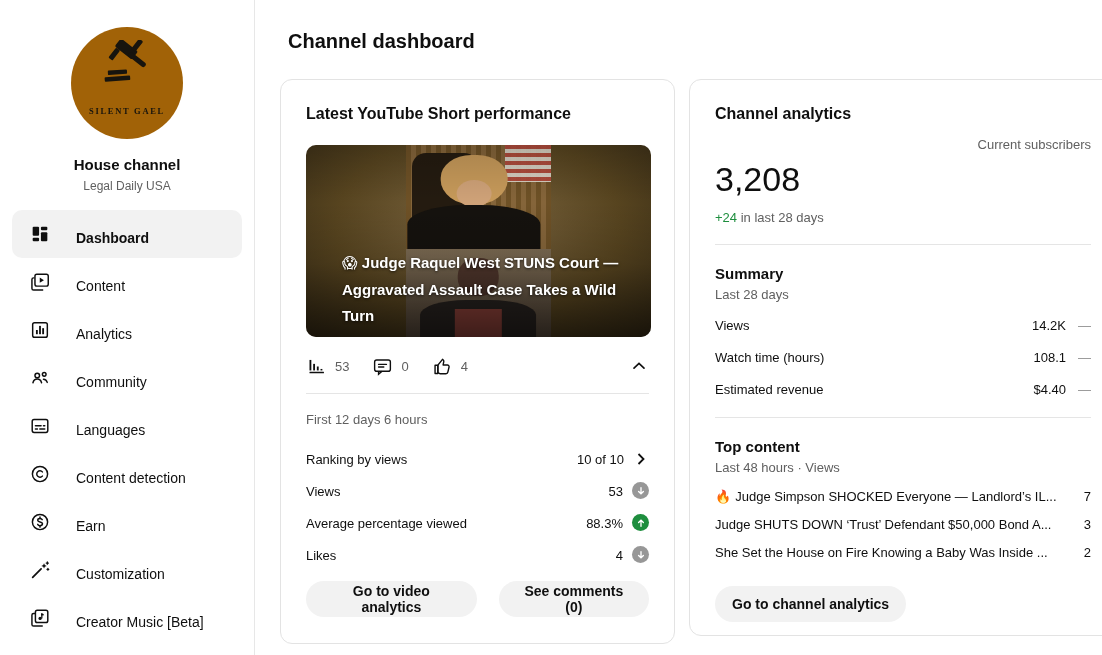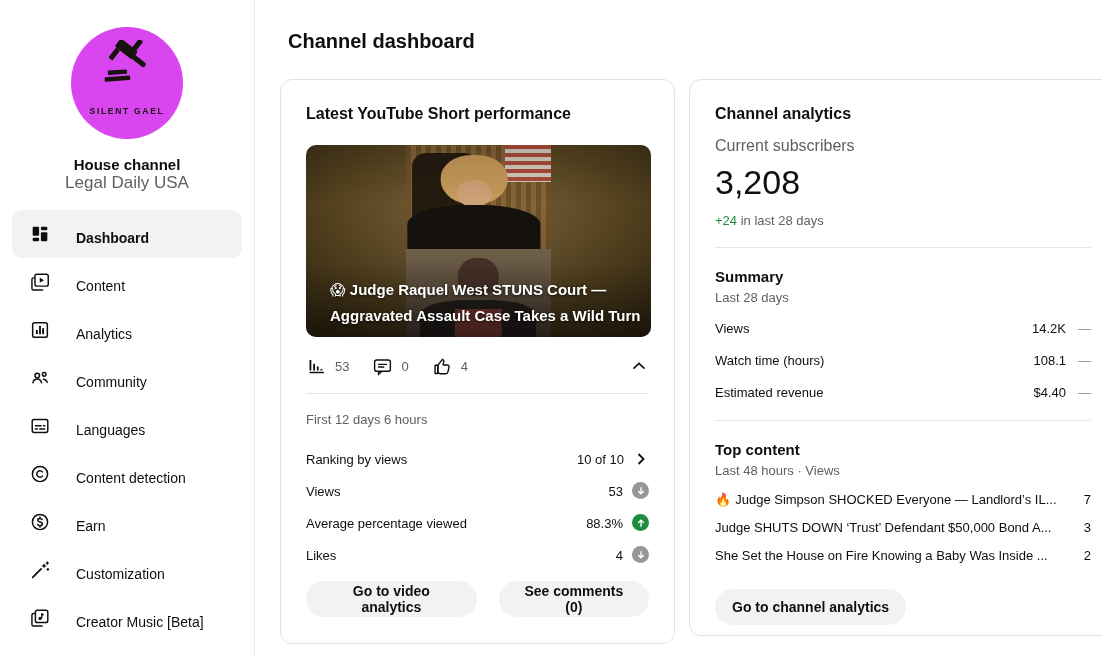--- a/index.html
+++ b/index.html
@@ -6,25 +6,25 @@
   html,body { margin:0; padding:0; }
   body {
     width:1102px; height:655px; overflow:hidden;
     background:#ffffff; color:#0f0f0f;
     font-family:"Liberation Sans","DejaVu Sans",sans-serif;
   }
   .app { display:flex; height:100%; }
 
   
   .sidebar { flex:0 0 255px; width:255px; border-right:1px solid #e7e7e7; padding-top:27px; }
-  .avatar { width:112px; height:112px; border-radius:50%; background:#d946ef; margin:0 auto; position:relative; cursor:pointer; }
+  .avatar { width:112px; height:112px; border-radius:50%; background:#a16207; margin:0 auto; position:relative; cursor:pointer;font-family:Liberation Serif, serif; }
   .avatar svg { position:absolute; top:13px; left:50%; transform:translateX(-50%); }
   .avatar-text { position:absolute; bottom:23px; width:100%; text-align:center; font-size:8.5px; font-weight:700; letter-spacing:1.7px; color:#17140e; }
   .channel-name { margin-top:17px; text-align:center; font-size:15px; font-weight:700; }
-  .channel-handle { text-align:center; font-size:17px; color:#606060; }
+  .channel-handle { margin-top:6px; text-align:center; font-size:12px; color:#606060; }
   .menu { margin-top:17px; }
   .menu-item { display:flex; align-items:center; height:48px; margin:0 12px; padding-left:16px; gap:24px; border-radius:10px; cursor:pointer; }
   .menu-item.active { background:#f2f2f2; }
   .menu-item.active .mlabel { font-weight:700; }
   .micon { width:24px; height:24px; display:flex; align-items:center; justify-content:center; flex:0 0 24px; }
   .mlabel { font-size:14px; color:#0f0f0f;margin-top:8px; }
 
   
   main { flex:1; padding:26px 12px 0 25px; }
   .page-title { font-size:20px; font-weight:700; margin:4px 0 0 8px; }
@@ -43,42 +43,42 @@
           background:repeating-linear-gradient(180deg,#b24a3c 0 4px,#ddd8cc 4px 8px); }
   .chair { position:absolute; top:8%; left:4%; width:46%; height:92%; background:#241b10; border-radius:14px 14px 0 0; }
   .judge-hair { position:absolute; top:10%; left:47%; transform:translateX(-50%); width:46%; height:48%; background:#c79a5a; border-radius:50% 50% 55% 55%; }
   .judge-face { position:absolute; top:34%; left:47%; transform:translateX(-50%); width:24%; height:26%; background:#cfa278; border-radius:50%; }
   .judge-robe { position:absolute; bottom:0; left:47%; transform:translateX(-50%); width:92%; height:42%; background:#15120e; border-radius:45% 45% 0 0; }
   .seg-bottom { position:relative; height:46%; overflow:hidden; background:linear-gradient(180deg,#7b6a52,#55473a); }
   .p-head { position:absolute; top:10%; left:50%; transform:translateX(-50%); width:28%; height:44%; background:#4e352b; border-radius:46%; }
   .p-torso { position:absolute; bottom:0; left:50%; transform:translateX(-50%); width:80%; height:42%; background:#27221f; border-radius:40% 40% 0 0; }
   .p-shirt { position:absolute; bottom:0; left:50%; transform:translateX(-50%); width:32%; height:32%; background:#8a4038; }
   .thumb-shade { position:absolute; inset:0; background:linear-gradient(180deg,rgba(0,0,0,.15),rgba(0,0,0,0) 30%,rgba(0,0,0,.12) 62%,rgba(0,0,0,.55)); }
-  .thumb-title { position:absolute; left:24px; right:8px; bottom:7px; color:#fff; font-size:15px; font-weight:700; line-height:1.78; text-shadow:0 1px 3px rgba(0,0,0,.7); }
+  .thumb-title { position:absolute; left:36px; right:8px; bottom:7px; color:#fff; font-size:15px; font-weight:700; line-height:1.78; text-shadow:0 1px 3px rgba(0,0,0,.7); }
 
   .stats-row { display:flex; align-items:center; margin-top:17px; height:24px; }
   .stat { display:flex; align-items:center; gap:8px; margin-right:23px; }
   .stat-num { font-size:13px; color:#606060; }
   .collapse-btn { margin-left:auto; display:flex; cursor:pointer; }
   .divider { height:1px; background:#e5e5e5; border:none; margin:15px 0 0; }
   .period { font-size:13px; color:#606060; margin:18px 0 8px; }
   .metric-row { display:flex; align-items:flex-end; height:32px; font-size:13px; }
   .metric-label { flex:1; }
   .metric-value { margin-right:9px; }
   .trend { width:17px; height:17px; border-radius:50%; display:flex; align-items:center; justify-content:center; flex:0 0 17px; }
   .trend.up { background:#1e8e3e; }
   .trend.down { background:#979797; }
   .chev-right { display:flex; cursor:pointer; }
   .btn-row { display:flex; gap:22px; margin-top:18px; }
   .pill { height:36px; border:none; border-radius:18px; background:#f2f2f2; color:#0f0f0f;
           font-family:inherit; font-size:14px; font-weight:700; padding:0 17px; cursor:pointer; }
 
   
   .card.analytics { width:428px; height:557px; }
-  .sub-label { font-size:16px; color:#606060; margin-top:0; }
+  .sub-label { font-size:13px; color:#606060; margin-top:0;text-align:right; }
   .sub-count { font-size:34px; font-weight:400; margin-top:8px; }
   .sub-delta { font-size:13px; color:#606060; margin-top:11px; }
   .delta-green { color:#1e8e3e; }
   .sec-title { font-size:15px; font-weight:700; margin:20px 0 0; }
   .sec-sub { font-size:13px; color:#606060; margin:5px 0 7px; }
   .sum-row { display:flex; align-items:center; height:32px; font-size:13px; }
   .sum-label { flex:1; }
   .sum-dash { color:#909090; margin-left:11px; width:14px; text-align:right; }
   .top-row { display:flex; align-items:center; height:28px; font-size:13px; }
   .top-title { flex:1; white-space:nowrap; overflow:hidden; }

